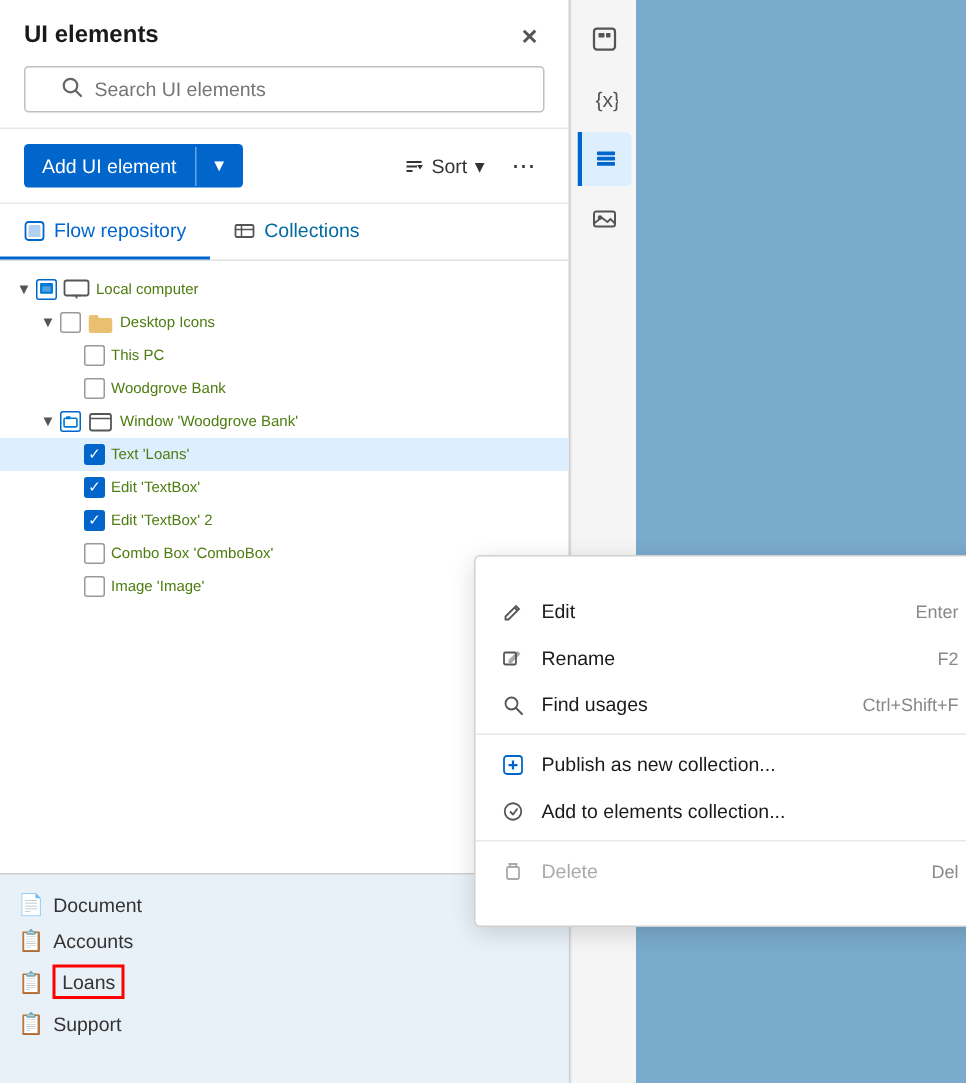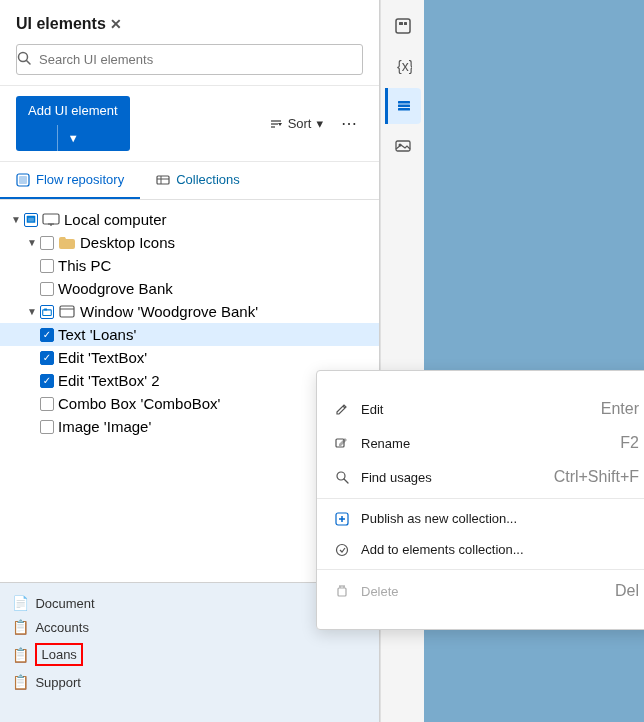--- a/index.html
+++ b/index.html
@@ -67,41 +67,42 @@
       padding: 14px 16px 10px 16px;
       border-bottom: 1px solid #e8e8e8;
     }
 
     .panel-title {
       font-size: 16px;
       font-weight: 600;
       color: #1a1a1a;
       display: flex;
       align-items: center;
+      justify-content: space-between;
       margin-bottom: 10px;
     }
 
     .close-btn {
       cursor: pointer;
       color: #555;
       font-size: 14px;
       width: 20px;
       height: 20px;
       display: flex;
       align-items: center;
       justify-content: center;
     }
 
     
     .search-bar {
       display: flex;
       align-items: center;
       border: 1px solid #c0c0c0;
       border-radius: 3px;
-      padding: 6px 0;
+      padding: 6px 24px;
       background: #fff;
       gap: 8px;
     }
 
     .search-bar input {
       border: none;
       outline: none;
       font-size: 13px;
       color: #333;
       flex: 1;
@@ -125,21 +126,20 @@
     .add-btn {
       display: flex;
       align-items: center;
       background: #0066cc;
       color: #fff;
       border: none;
       border-radius: 3px;
       cursor: pointer;
       font-size: 13px;
       overflow: hidden;
-      flex-direction: column;
     }
 
     .add-btn-main {
       padding: 7px 12px;
       font-size: 13px;
       font-weight: 500;
     }
 
     .add-btn-dropdown {
       padding: 7px 10px;
@@ -248,28 +248,28 @@
       height: 14px;
       display: inline-flex;
       align-items: center;
       justify-content: center;
       margin-right: 4px;
       flex-shrink: 0;
       font-size: 12px;
     }
 
     .item-label {
-      font-size: 15px;
-      color: #000000;
+      font-size: 10px;
+      color: #4d7c0f;
     }
 
     
     .indent-0 { padding-left: 8px; }
     .indent-1 { padding-left: 24px; }
-    .indent-2 { padding-left: 24px; }
+    .indent-2 { padding-left: 40px; }
 
     
     .scrollbar-track {
       position: absolute;
       right: 0;
       top: 200px;
       width: 8px;
       height: 300px;
       background: #f0f0f0;
     }
@@ -340,21 +340,21 @@
     }
 
     .menu-item.disabled {
       color: #aaa;
       cursor: default;
     }
 
     .menu-shortcut {
       margin-left: auto;
       color: #888;
-      font-size: 16px;
+      font-size: 12px;
     }
 
     .menu-separator {
       height: 1px;
       background: #e8e8e8;
       margin: 4px 0;
     }
 
     .menu-icon {
       width: 18px;

